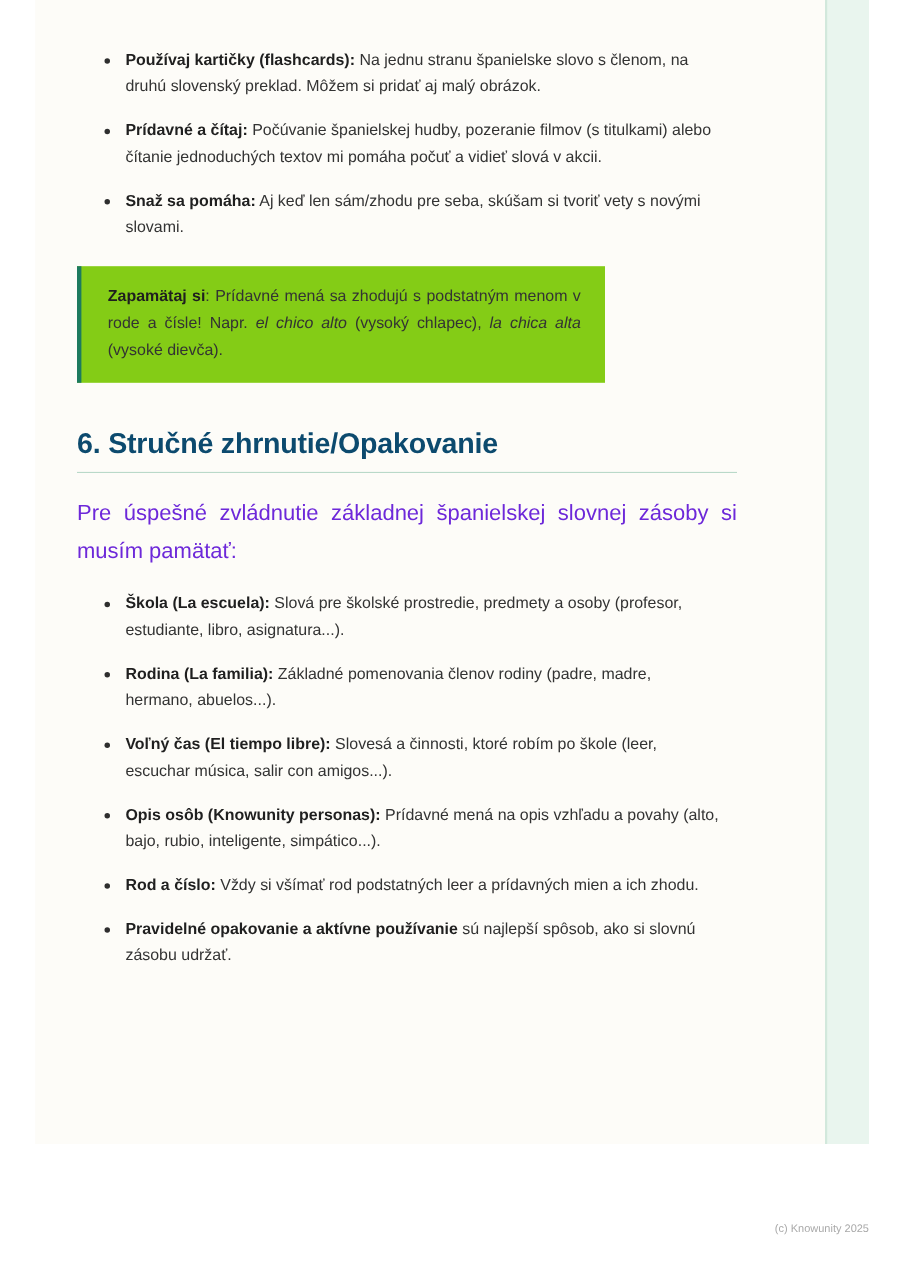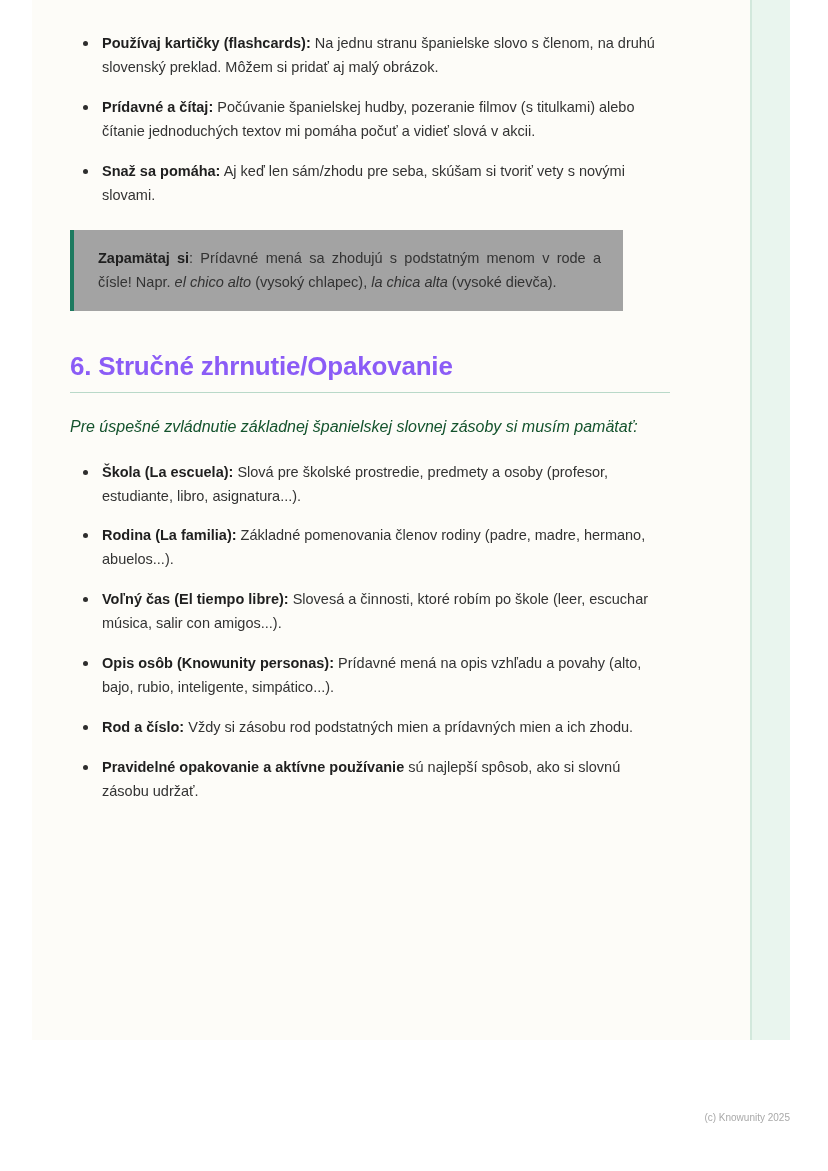--- a/index.html
+++ b/index.html
@@ -41,21 +41,21 @@
     background: #d2e8dc;
   }
   .content {
     position: absolute;
     left: 38px;
     top: 28px;
     width: 602px;
   }
   ul.bullets {
     list-style: none;
-    margin: 4px;
+    margin: 16px;
     padding: 0;
   }
   ul.bullets li {
     position: relative;
     padding-left: 28px;
     margin-bottom: 16px;
     font-size: 14.5px;
     line-height: 1.65;
     color: #333333;
   }
@@ -68,59 +68,58 @@
     height: 5px;
     border-radius: 50%;
     background: #2e2e2e;
   }
   .bold {
     font-weight: bold;
     color: #1f1f1f;
   }
   .callout {
     margin-top: 22px;
-    background: #a3a3a3;
+    background: #84cc16;
     border-left: 4px solid #1d7a5f;
     padding: 16px 22px 16px 24px;
     box-sizing: border-box;
-    width: 553px;
+    width: 480px;
   }
   .callout p {
     margin: 0;
     font-size: 14.5px;
     line-height: 1.72;
     text-align: justify;
     color: #333333;
   }
   .callout .lead {
     font-weight: bold;
     color: #1f1f1f;
   }
   .italic { font-style: italic; }
   h2.section-title {
     font-size: 26px;
     font-weight: bold;
-    color: #8b5cf6;
+    color: #0c4a6e;
     margin: 40px 0 0 0;
     letter-spacing: -0.2px;
   }
   .title-rule {
     margin-top: 10px;
     height: 1px;
     background: #b9d9c9;
     width: 600px;
   }
   p.intro {
-    font-size: 16px;
+    font-size: 20px;
     line-height: 1.7;
     text-align: justify;
     margin: 20px 0 20px 0;
-    color: #14532d;
+    color: #6d28d9;
     width: 600px;
-    font-style: italic;
   }
   .footer {
     position: absolute;
     right: 38px;
     bottom: 48px;
     font-size: 10px;
     color: #a9a9a9;
   }
 </style>
 </head>
@@ -163,21 +162,21 @@
       <li>
         <span class="bold">Rodina (La familia):</span><span> Základné pomenovania členov rodiny (padre, madre, hermano, abuelos...).</span>
       </li>
       <li>
         <span class="bold">Voľný čas (El tiempo libre):</span><span> Slovesá a činnosti, ktoré robím po škole (leer, escuchar música, salir con amigos...).</span>
       </li>
       <li>
         <span class="bold">Opis osôb (Knowunity personas):</span><span> Prídavné mená na opis vzhľadu a povahy (alto, bajo, rubio, inteligente, simpático...).</span>
       </li>
       <li>
-        <span class="bold">Rod a číslo:</span><span> Vždy si zásobu rod podstatných mien a prídavných mien a ich zhodu.</span>
+        <span class="bold">Rod a číslo:</span><span> Vždy si všímať rod podstatných leer a prídavných mien a ich zhodu.</span>
       </li>
       <li>
         <span class="bold">Pravidelné opakovanie a aktívne používanie</span><span> sú najlepší spôsob, ako si slovnú zásobu udržať.</span>
       </li>
     </ul>
 
   </div>
 </div>
 
 <div class="footer">(c) Knowunity 2025</div>

